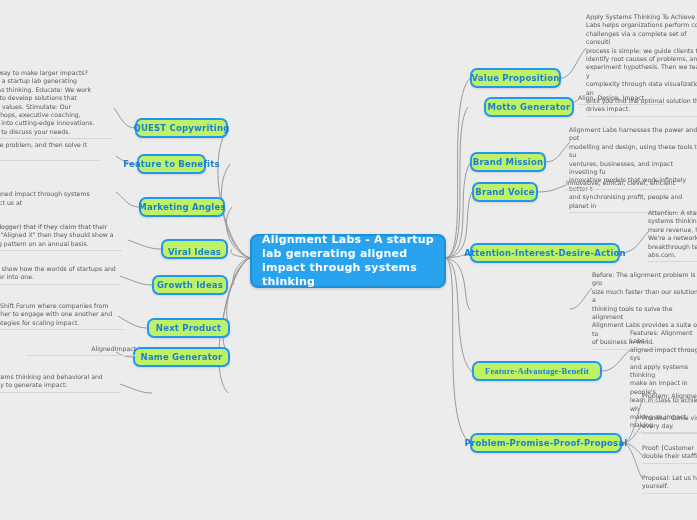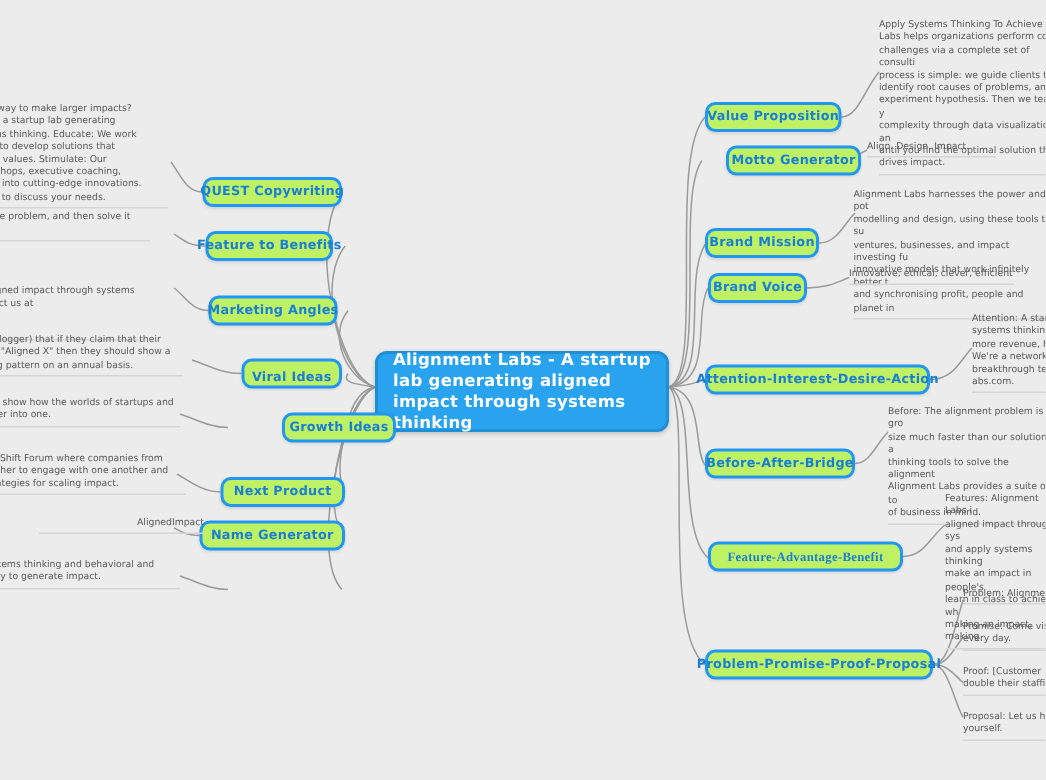--- a/index.html
+++ b/index.html
@@ -84,30 +84,30 @@
     </g>
   </svg>
 
   <div class="node root" style="left:250px;top:234px;width:196px;height:48px;">
     <span>Alignment Labs - A startup lab generating aligned impact through systems thinking</span>
   </div>
 
   <div class="node" style="left:135px;top:118px;width:93px;height:20px;">
     <span>QUEST Copywriting</span>
   </div>
-  <div class="node" style="left:137px;top:154px;width:85px;height:20px;">
+  <div class="node" style="left:137px;top:154px;width:69px;height:20px;">
     <span>Feature to Benefits</span>
   </div>
   <div class="node" style="left:139px;top:197px;width:86px;height:20px;">
     <span>Marketing Angles</span>
   </div>
   <div class="node" style="left:161px;top:239px;width:67px;height:20px;align-items:flex-end;">
     <span>Viral Ideas</span>
   </div>
-  <div class="node" style="left:152px;top:275px;width:76px;height:20px;margin-left:36px;">
+  <div class="node" style="left:152px;top:275px;width:76px;height:20px;">
     <span>Growth Ideas</span>
   </div>
   <div class="node" style="left:147px;top:318px;width:83px;height:20px;">
     <span>Next Product</span>
   </div>
   <div class="node" style="left:133px;top:347px;width:97px;height:20px;">
     <span>Name Generator</span>
   </div>
 
   <div class="node" style="left:470px;top:68px;width:91px;height:20px;">
@@ -117,23 +117,20 @@
     <span>Motto Generator</span>
   </div>
   <div class="node" style="left:470px;top:152px;width:76px;height:20px;">
     <span>Brand Mission</span>
   </div>
   <div class="node" style="left:472px;top:182px;width:66px;height:20px;">
     <span>Brand Voice</span>
   </div>
   <div class="node" style="left:470px;top:243px;width:150px;height:20px;">
     <span>Attention-Interest-Desire-Action</span>
-  </div>
-  <div class="node" style="left:470px;top:299px;width:100px;height:20px;">
-    <span>Before-After-Bridge</span>
   </div>
   <div class="node" style="left:472px;top:361px;width:130px;height:20px;font-family:Liberation Serif, serif;">
     <span>Feature-Advantage-Benefit</span>
   </div>
   <div class="node" style="left:470px;top:433px;width:152px;height:20px;">
     <span>Problem-Promise-Proof-Proposal</span>
   </div>
 
   <div class="note" style="left:-18px;top:69px;width:130px;">for a way to make larger impacts?
 abs is a startup lab generating

